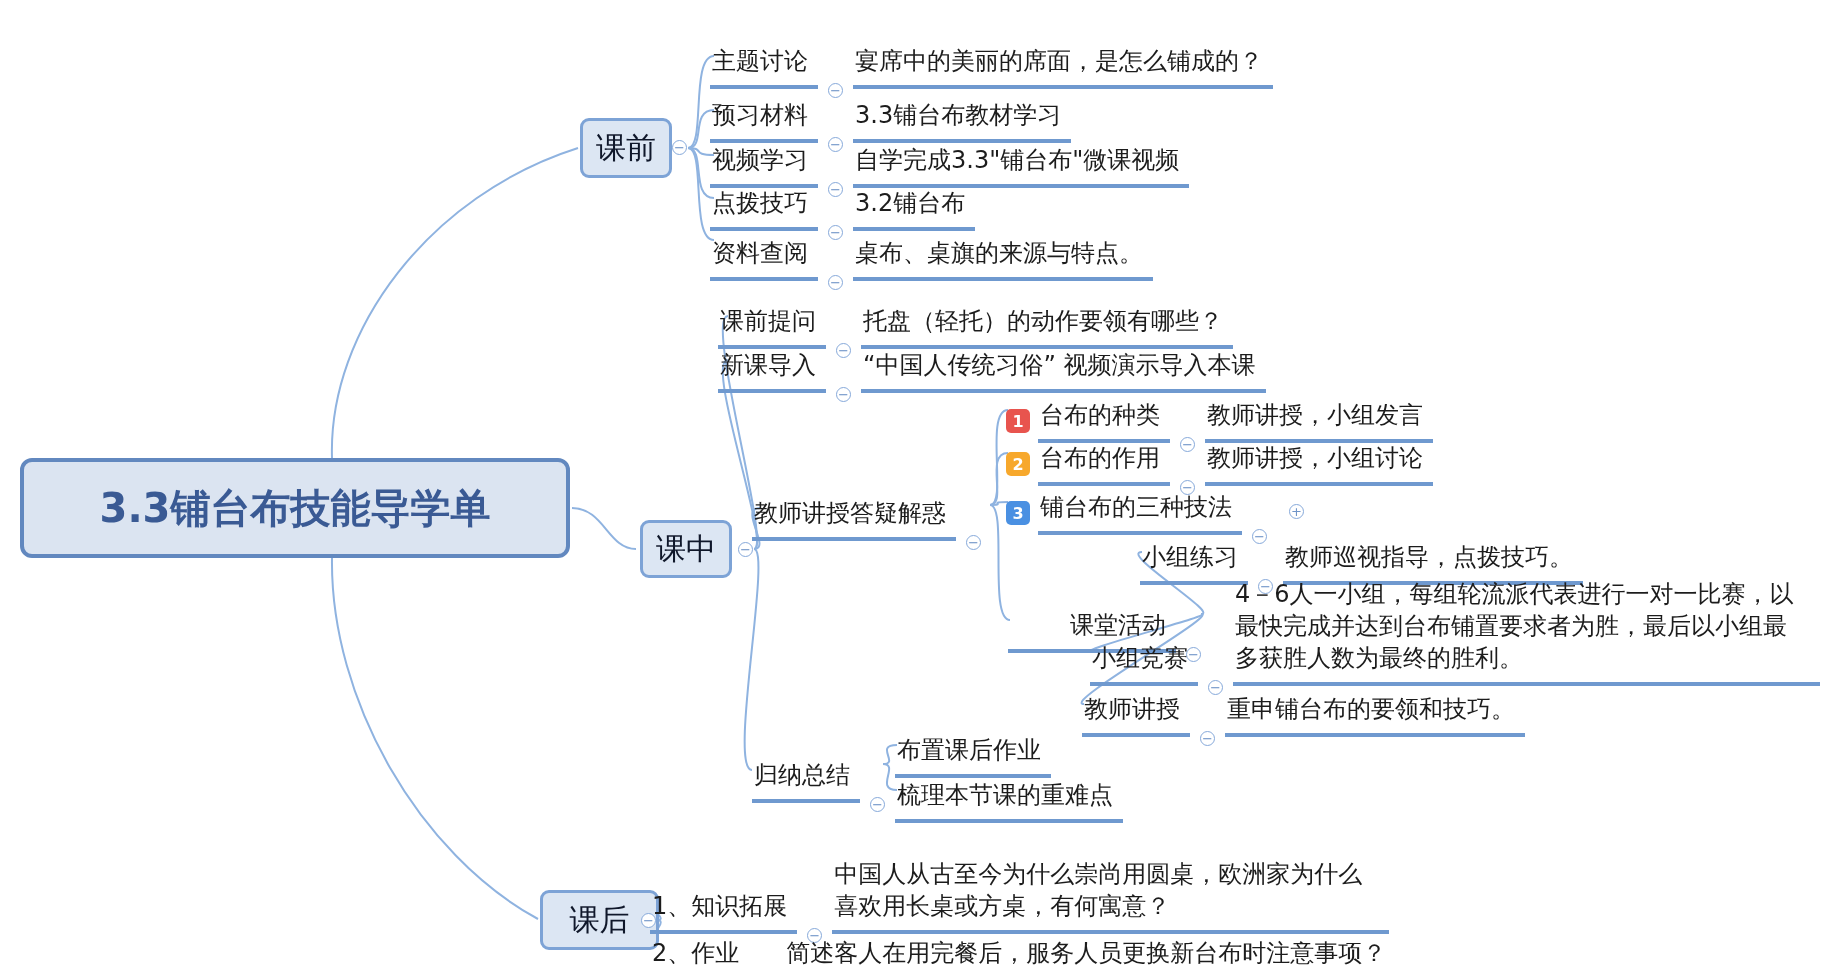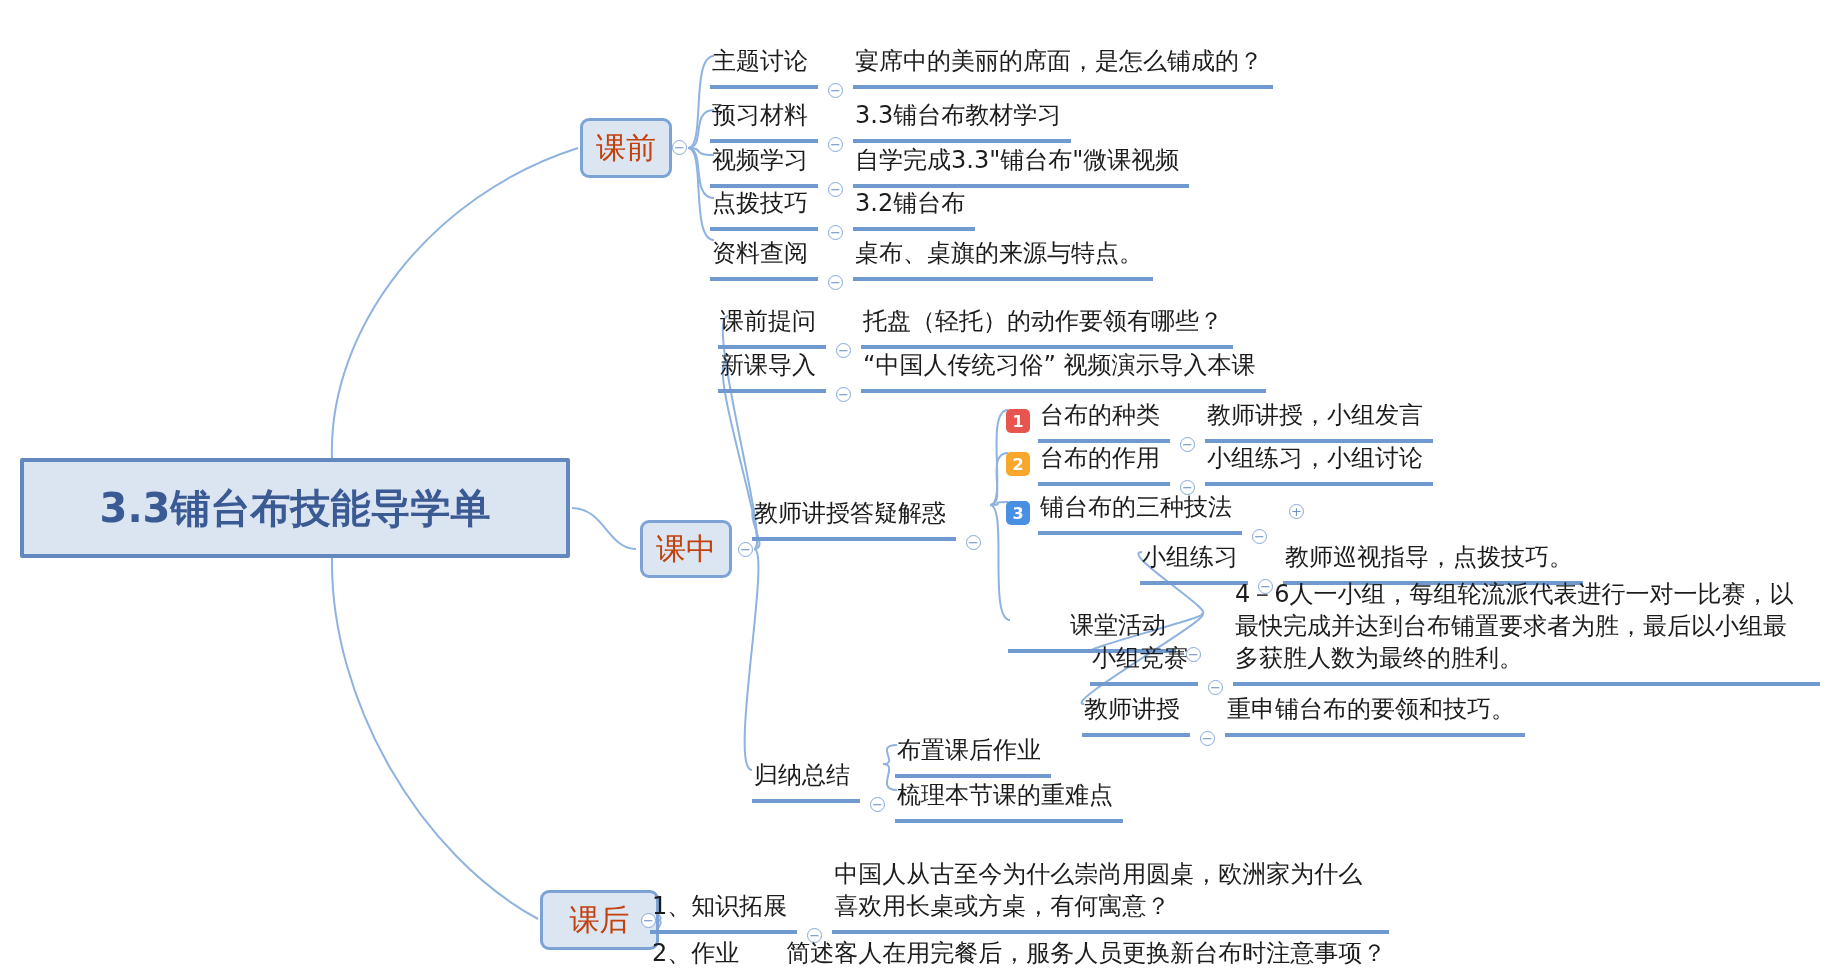--- a/index.html
+++ b/index.html
@@ -1,24 +1,24 @@
 <!DOCTYPE html>
 <html><head>
 <meta charset="utf-8">
 <style>
   html,body{margin:0;padding:0;background:#ffffff;font-family:"DejaVu Sans",sans-serif;}
   .canvas{position:relative;width:1841px;height:973px;background:#ffffff;overflow:hidden;}
   svg.wires{position:absolute;left:0;top:0;width:1841px;height:973px;pointer-events:none;}
   svg.wires path{fill:none;stroke:#8fb3e0;stroke-width:2;}
   .root-box{position:absolute;display:flex;align-items:center;justify-content:center;
-    background:#dbe4f1;border:4px solid #6288bf;border-radius:2px;
+    background:#dbe4f1;border:4px solid #6288bf;border-radius:12px;
     font-size:40px;font-weight:bold;color:#3a5a94;box-sizing:border-box;}
   .stage-box{position:absolute;display:flex;align-items:center;justify-content:center;
     background:#dce6f3;border:3px solid #7da3d6;border-radius:9px;
-    font-size:30px;color:#c2410c;box-sizing:border-box;}
+    font-size:30px;color:#0f172a;box-sizing:border-box;}
   .row{position:absolute;display:flex;align-items:flex-end;white-space:nowrap;}
   .row > *{flex:none;margin-top:28px;}
   .t{font-size:24px;line-height:32px;color:#1c1c1c;
     padding:0 10px 8px 2px;border-bottom:4px solid #6f99cf;white-space:nowrap;}
   .t.wrap{white-space:normal;word-break:break-all;}
   .cicon{width:15px;height:15px;border:1px solid #86a9da;border-radius:50%;
     background:#ffffff;color:#6f94c8;font-size:13px;line-height:13px;
     display:flex;align-items:center;justify-content:center;box-sizing:border-box;}
   .cicon.abs{position:absolute;}
   .cicon.inline{margin:0 10px -9px 10px;}
@@ -117,21 +117,21 @@
   <div class="row" style="left:1006px;top:371px">
     <span class="mini b1">1</span>
     <span class="t">台布的种类</span>
     <span class="cicon inline">−</span>
     <span class="t">教师讲授，小组发言</span>
   </div>
   <div class="row" style="left:1006px;top:414px">
     <span class="mini b2">2</span>
     <span class="t">台布的作用</span>
     <span class="cicon inline">−</span>
-    <span class="t">小组练习，小组讨论</span>
+    <span class="t">教师讲授，小组讨论</span>
   </div>
   <div class="row" style="left:1006px;top:463px">
     <span class="mini b3">3</span>
     <span class="t">铺台布的三种技法</span>
     <span class="cicon inline">−</span>
     <span class="cicon expand">+</span>
   </div>
 
   <div class="row" style="left:1008px;top:581px">
     <span class="t" style="padding-left:62px">课堂活动</span>

